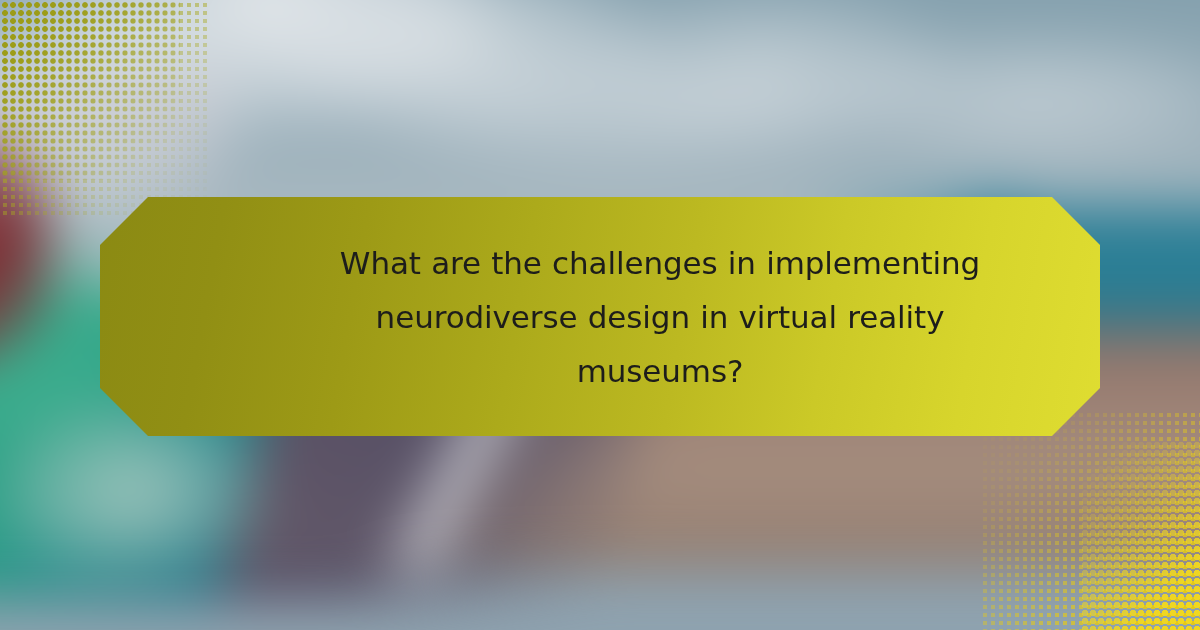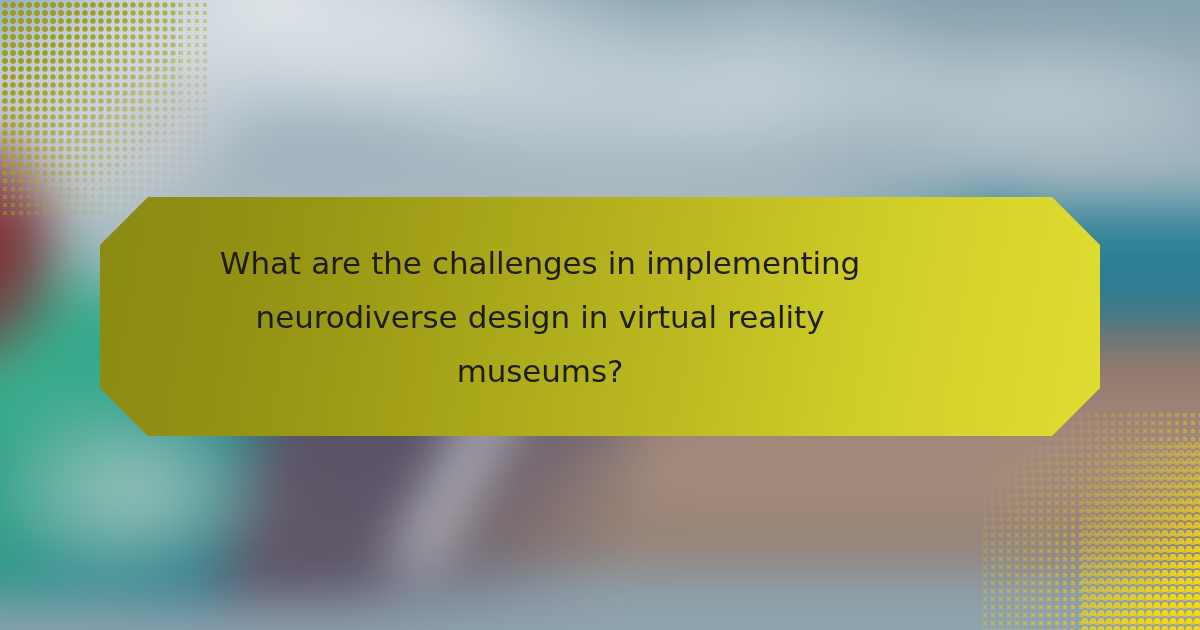--- a/index.html
+++ b/index.html
@@ -241,21 +241,21 @@
         #9d9a16 26%,
         #acaa1b 42%,
         #bcb921 58%,
         #cbc927 72%,
         #d7d52c 86%,
         #dfdd31 100%);
     -webkit-clip-path: polygon(48px 0, calc(100% - 48px) 0, 100% 48px, 100% calc(100% - 48px), calc(100% - 48px) 100%, 48px 100%, 0 calc(100% - 48px), 0 48px);
     clip-path: polygon(48px 0, calc(100% - 48px) 0, 100% 48px, 100% calc(100% - 48px), calc(100% - 48px) 100%, 48px 100%, 0 calc(100% - 48px), 0 48px);
     display: flex;
     align-items: center;
-    justify-content: flex-start;
+    justify-content: flex-end;
   }
 
   #question-text {
     margin: 0;
     padding: 0 70px;
     max-width: 740px;
     text-align: center;
     font-family: "DejaVu Sans", "Liberation Sans", sans-serif;
     font-size: 31px;
     line-height: 54px;

